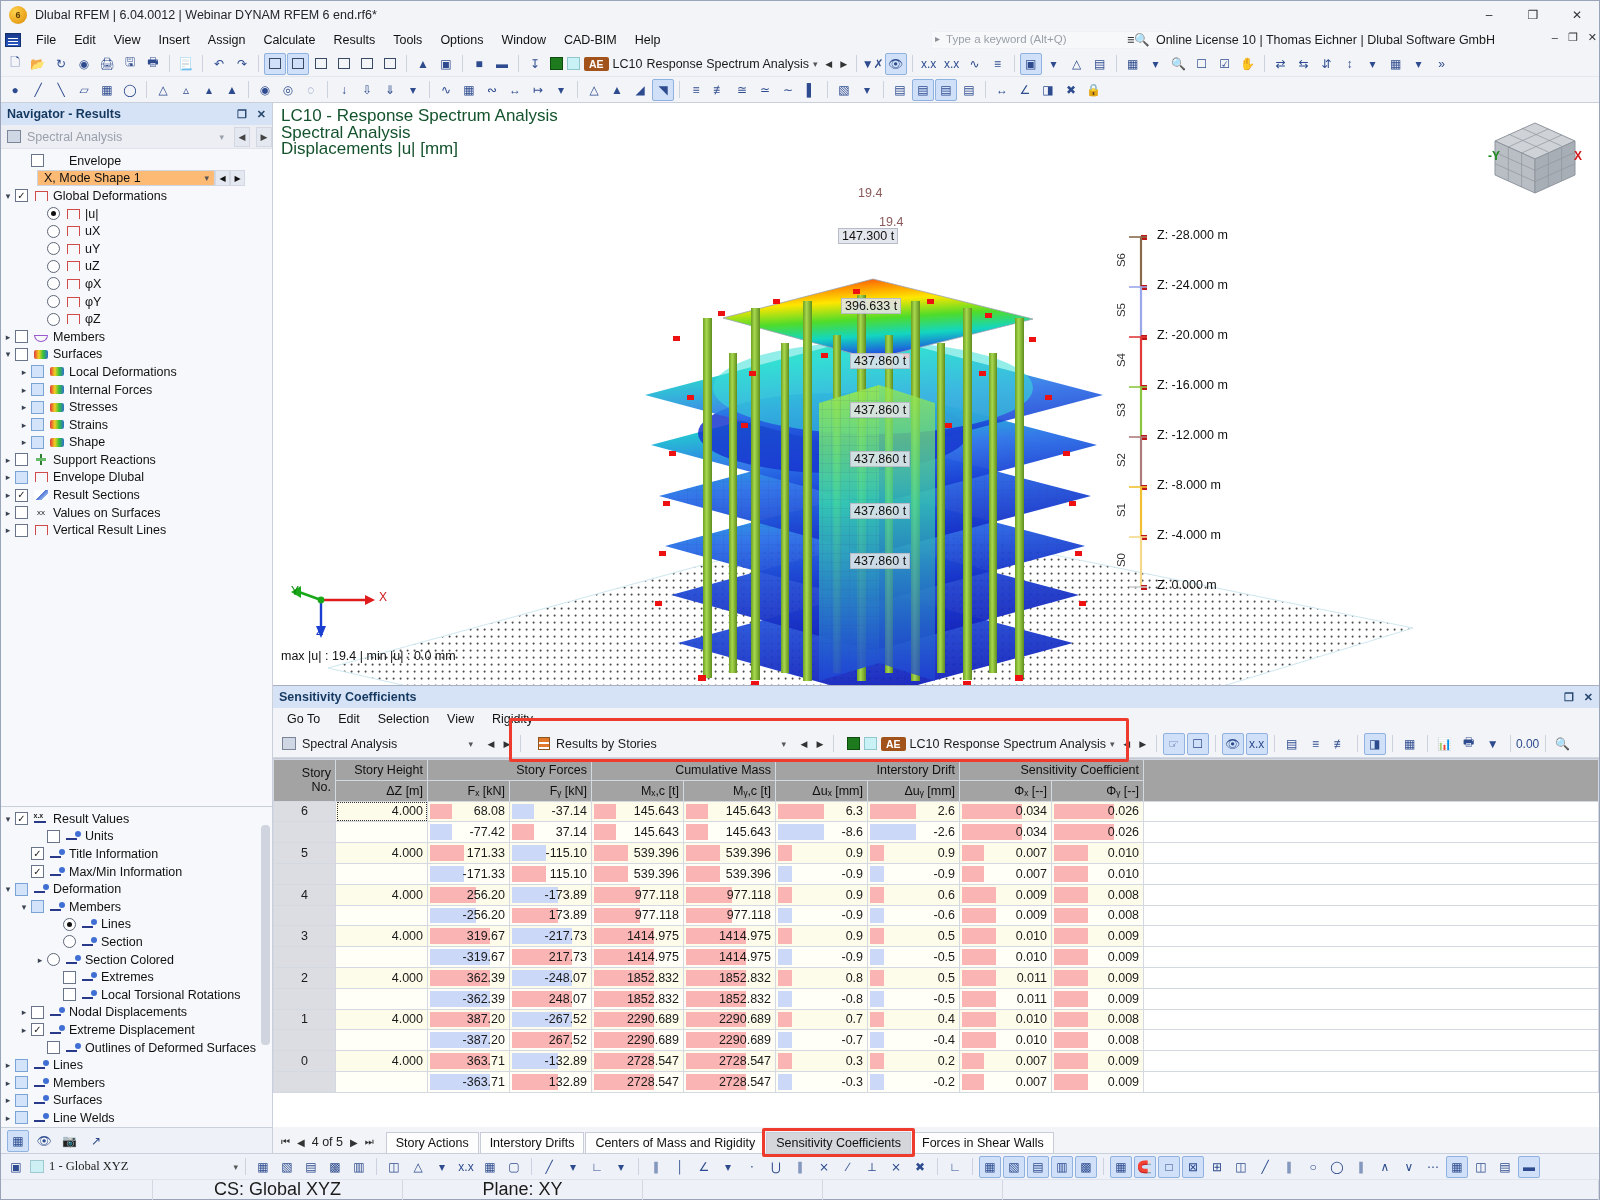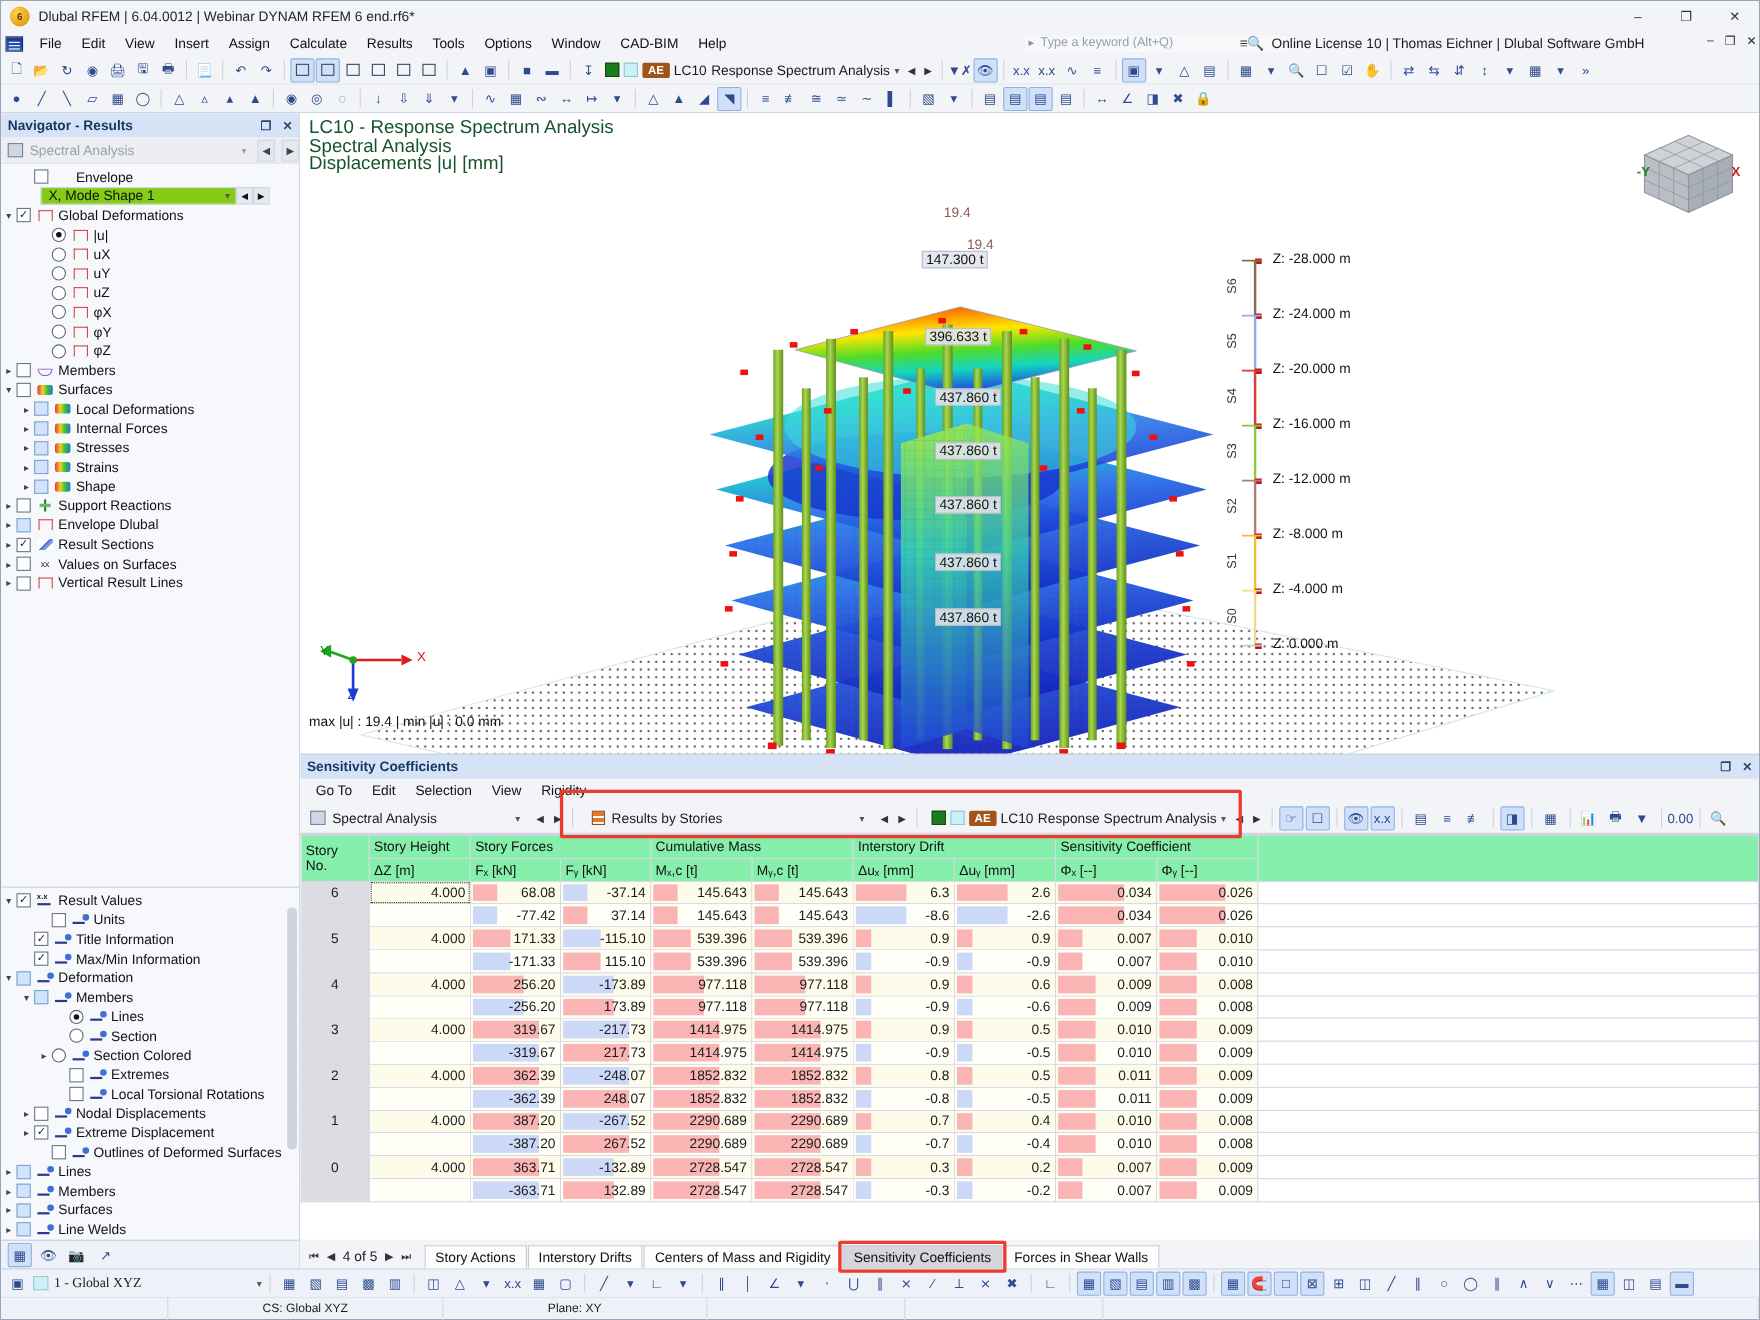--- a/index.html
+++ b/index.html
@@ -142,21 +142,21 @@
            gap:6px; padding:0 2px 0 4px; }
   .combo .lbl { font-size:12.5px; }
   .combo .dd { font-size:9px; color:#555; margin-left:auto; padding:0 6px; }
   .redbox { position:absolute; left:236px; top:-12px; width:620px; height:44px;
             border:3px solid #ef3b2d; border-radius:2px; pointer-events:none; }
 
   
   .tblwrap { flex:1; overflow:hidden; background:#fff; border-top:1px solid #c2c8d4; }
   table.grid { border-collapse:collapse; width:100%; font-size:12.5px; table-layout:fixed; }
   table.grid th, table.grid td { border:1px solid #d4d8e1; padding:0 4px; height:20.8px; }
-  table.grid th { background:#86efac; font-weight:normal; text-align:left; color:#111;margin-top:29px; }
+  table.grid th { background:#a3a3a3; font-weight:normal; text-align:right; color:#111;margin-top:29px; }
   table.grid th.grp { font-weight:normal; }
   td.num { text-align:right; position:relative; }
   .rowA td { background:#fdfbe9; }
   .rowB td { background:#fffef7; }
   td.story { background:#dcdde2 !important; text-align:center; }
   .bar { position:absolute; left:2px; top:2px; bottom:2px; }
   .bar.pink { background:#fab4b4; }
   .bar.blue { background:#ccd8f7; }
   .cellval { position:relative; z-index:2; }
   .selcell { outline:1px dotted #333; outline-offset:-2px; }
@@ -175,21 +175,21 @@
 
   
   .statusbar { height:26px; background:#eef1f7; display:flex; align-items:center;
                gap:2px; padding:0 4px; flex:0 0 26px; border-top:1px solid #c9cfdb; }
   .csbox { display:flex; align-items:center; gap:5px; width:210px; height:20px;
            border:1px solid transparent; }
   .csbox .swatch { width:14px;height:13px;background:#cdf0f5;border:1px solid #9fc9cf; }
   .csbox .nm { font-size:12.5px;font-family:Liberation Serif, serif; }
   .csbox .dd { margin-left:auto; font-size:9px; color:#555; }
   .statusbar2 { height:20px; background:#eef1f7; display:flex; align-items:center;
-                font-size:11px; flex:0 0 20px; border-top:1px solid #dfe3ec; }
+                font-size:18px; flex:0 0 20px; border-top:1px solid #dfe3ec; }
   .sseg { border-right:1px solid #d3d8e3; height:20px; display:flex; align-items:center;
           padding:0 8px; }
 </style>
 </head>
 <body>
 
 <div class="app">
 
   <div class="titlebar">
     <div class="logo">6</div>
@@ -380,21 +380,21 @@
         <span class="nb">▶</span>
       </div>
       <div class="tree" id="tree1">
           <div class="tr">
             <span class="exp" style="margin-left:16px"></span>
             <span class="ck"></span>
             <span class="ti"></span>
             <span>Envelope</span>
           </div>
           <div class="tr" style="padding-left: 36px;">
-            <div style="display:flex;align-items:center;background:#84cc16;border:1px solid #cfd5e0;height:16px;width:178px;padding-left:6px;">
+            <div style="display:flex;align-items:center;background:#fdba74;border:1px solid #cfd5e0;height:16px;width:178px;padding-left:6px;">
               <span style="flex:1;font-size:12.5px;">X, Mode Shape 1</span>
               <span style="font-size:9px;color:#555;padding-right:5px;">▾</span>
             </div>
             <span style="width:15px;height:16px;display:inline-flex;align-items:center;justify-content:center;font-size:8px;background:#e4e8f0;border:1px solid #d2d7e2;">◀</span>
             <span style="width:15px;height:16px;display:inline-flex;align-items:center;justify-content:center;font-size:8px;background:#e4e8f0;border:1px solid #d2d7e2;">▶</span>
           </div>
           <div class="tr">
             <span class="exp" style="margin-left:0px">▾</span>
             <span class="ck">✓</span>
             <span class="ti">

